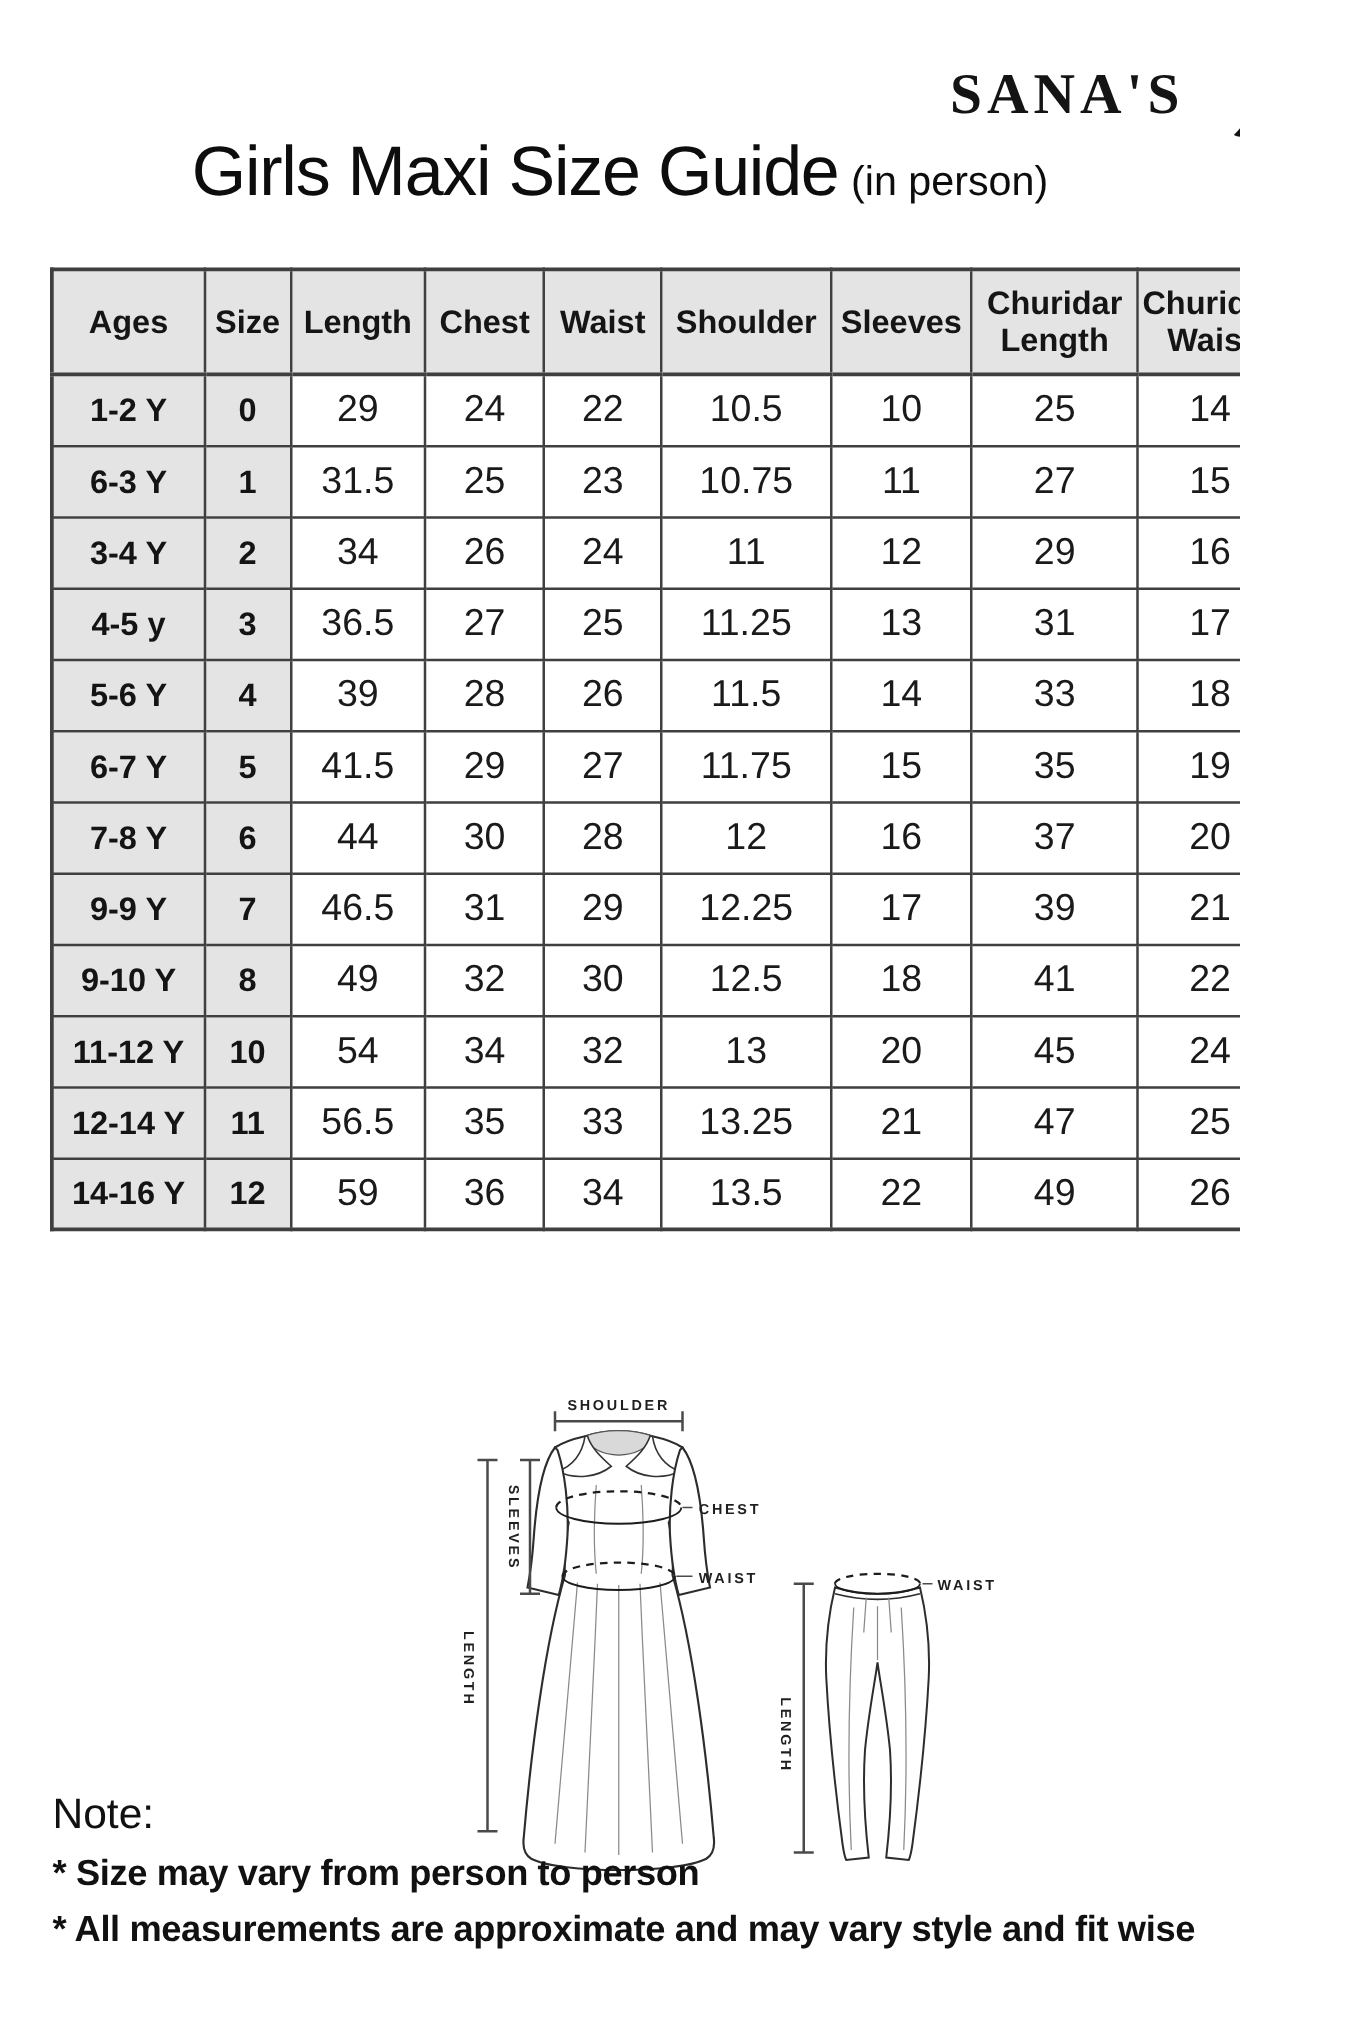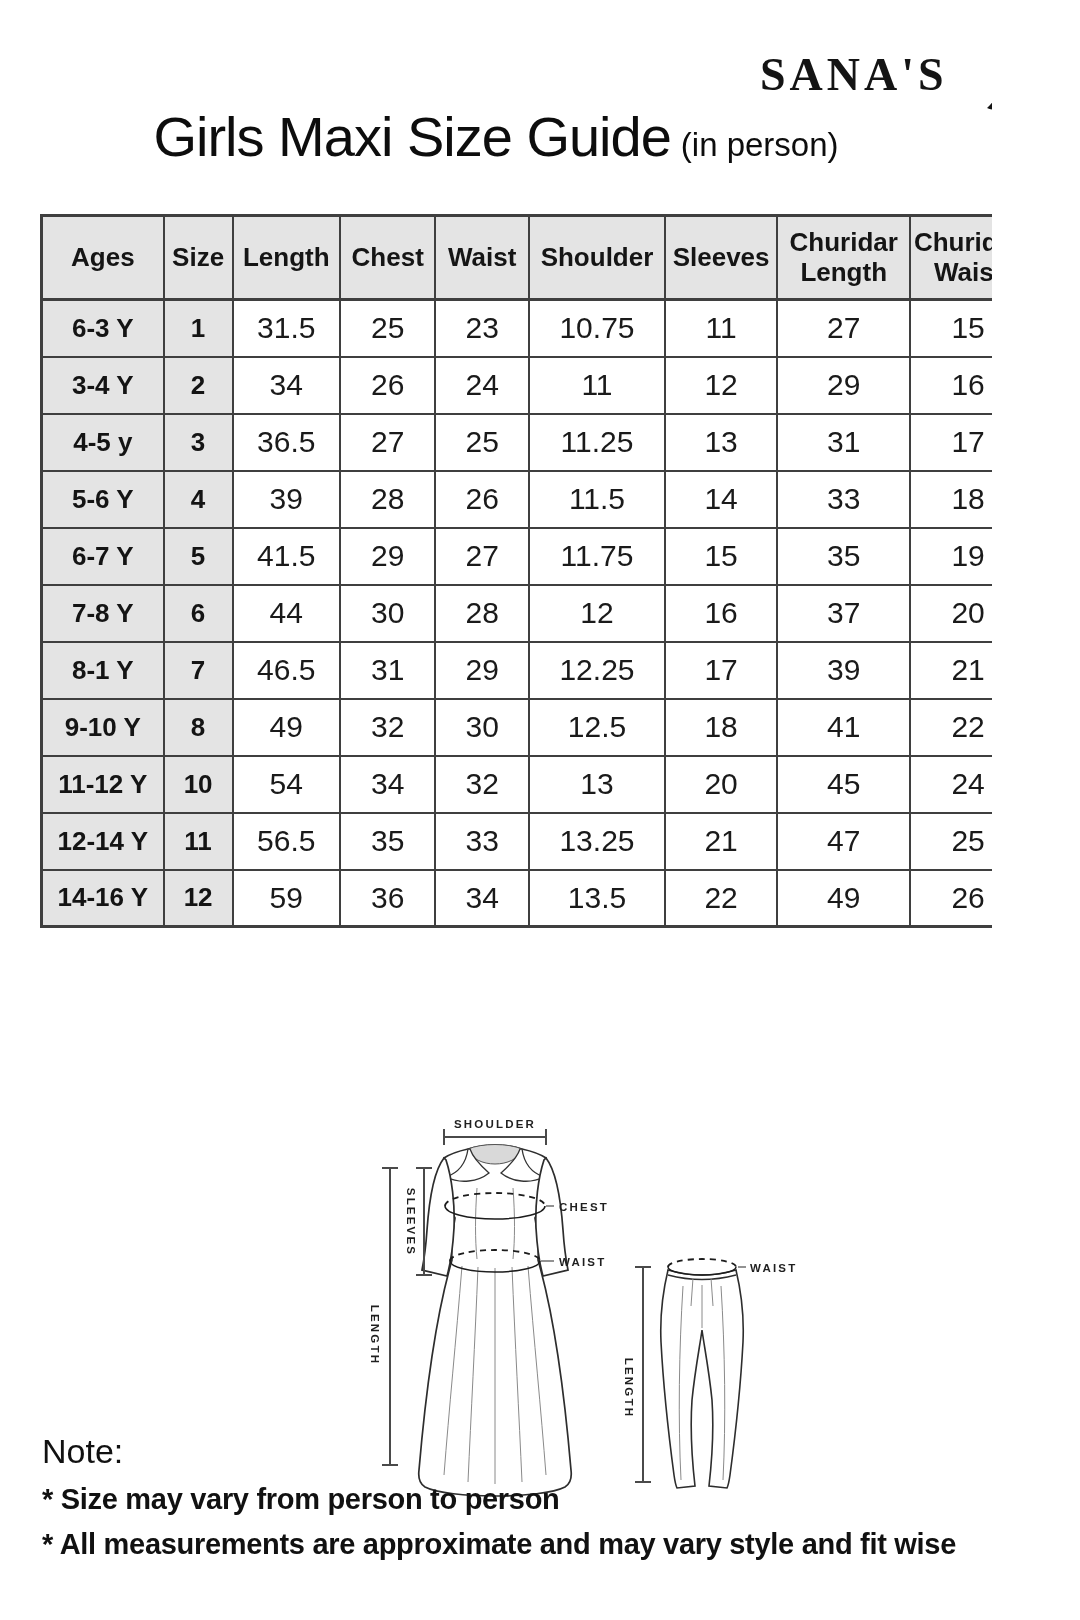--- a/index.html
+++ b/index.html
@@ -87,20 +87,31 @@
           <th style="width: 9.7%;">Chest</th>
           <th style="width: 9.5%;">Waist</th>
           <th style="width: 13.8%;">Shoulder</th>
           <th style="width: 11.4%;">Sleeves</th>
           <th style="width: 13.5%;">Churidar Length</th>
           <th style="width: 11.8%;">Churidar Waist</th>
         </tr>
       </thead>
     <tbody id="size-table-body">
         <tr>
+          <td class="key">1-2 Y</td>
+          <td class="key">0</td>
+          <td>29</td>
+          <td>24</td>
+          <td>22</td>
+          <td>10.5</td>
+          <td>10</td>
+          <td>25</td>
+          <td>14</td>
+        </tr>
+        <tr>
           <td class="key">6-3 Y</td>
           <td class="key">1</td>
           <td>31.5</td>
           <td>25</td>
           <td>23</td>
           <td>10.75</td>
           <td>11</td>
           <td>27</td>
           <td>15</td>
         </tr>
@@ -153,21 +164,21 @@
           <td class="key">6</td>
           <td>44</td>
           <td>30</td>
           <td>28</td>
           <td>12</td>
           <td>16</td>
           <td>37</td>
           <td>20</td>
         </tr>
         <tr>
-          <td class="key">8-1 Y</td>
+          <td class="key">9-9 Y</td>
           <td class="key">7</td>
           <td>46.5</td>
           <td>31</td>
           <td>29</td>
           <td>12.25</td>
           <td>17</td>
           <td>39</td>
           <td>21</td>
         </tr>
         <tr>

